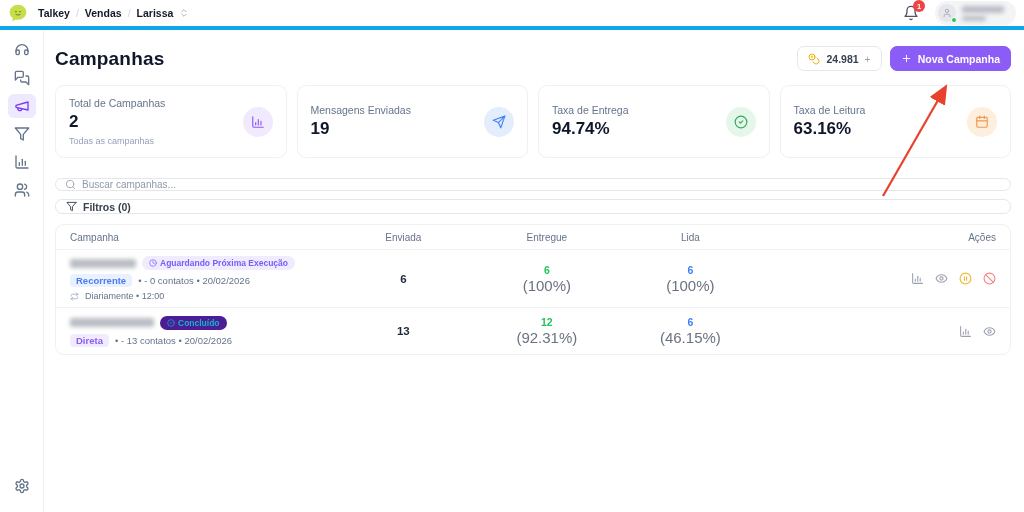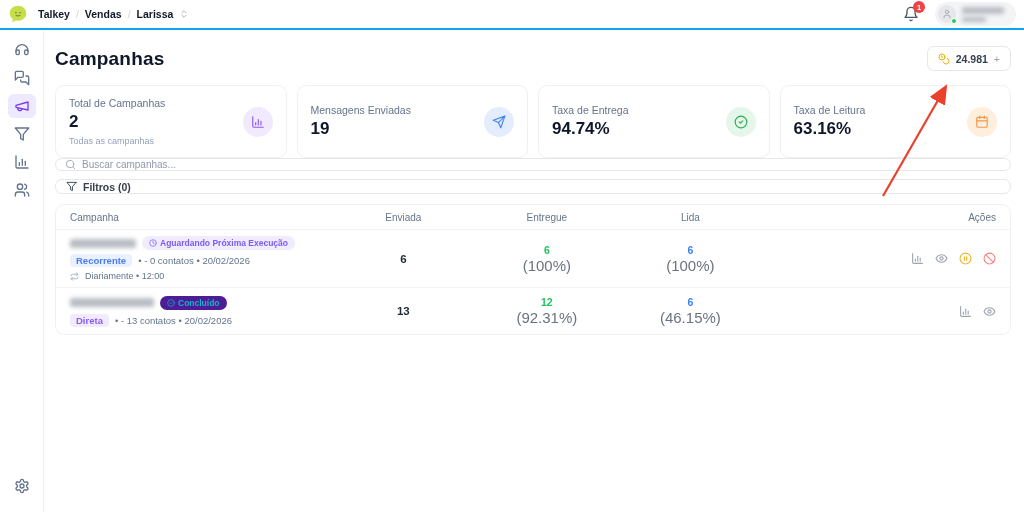--- a/index.html
+++ b/index.html
@@ -6,21 +6,21 @@
   html,body { width:1024px; height:512px; }
   body {
     font-family: "Liberation Sans", "DejaVu Sans", sans-serif;
     background:#ffffff; color:#1f2937; overflow:hidden; position:relative;
   }
   svg { display:block; }
   .ic { stroke:currentColor; fill:none; stroke-width:2; stroke-linecap:round; stroke-linejoin:round; }
 
   
   .topbar { height:30px; display:flex; align-items:center; padding:0 8px 0 8px;
-            border-bottom:2px solid #0ea5e9; background:#fff; }
+            border-bottom:4px solid #0ea5e9; background:#fff; }
   .logo { width:20px; height:20px; }
   .crumbs { display:flex; align-items:center; gap:6px; margin-left:10px;
             font-size:10.5px; font-weight:700; color:#111827; }
   .crumb-sep { color:#d1d5db; font-weight:400; }
   .crumb-switch { color:#9ca3af; width:10px; height:10px; }
   .top-spacer { flex:1; }
   .bell-wrap { position:relative; width:16px; height:16px; color:#4b5563; margin-right:16px; }
   .bell-badge { position:absolute; top:-5px; right:-6px; min-width:12px; height:12px;
                 background:#ef4444; color:#fff; font-size:7.5px; font-weight:700;
                 border-radius:999px; display:flex; align-items:center; justify-content:center; }
@@ -53,21 +53,21 @@
          background:#fff; border:1px solid #e5e7eb; border-radius:7px;
          font-size:10.5px; font-weight:700; color:#374151; cursor:pointer; }
   .btn svg { width:12px; height:12px; }
   .btn .coins { color:#eab308; }
   .btn .plus-soft { color:#9ca3af; font-weight:400; }
   .btn .chev { color:#6b7280; width:10px; height:10px; }
   .btn-primary { background:#8b5cf6; border-color:#8b5cf6; color:#fff; }
   .btn-primary svg { width:11px; height:11px; }
 
   
-  .stats { display:flex; gap:10px; margin-bottom:0; }
+  .stats { display:flex; gap:10px; margin-bottom:20px; }
   .card { flex:1; border:1px solid #eef0f2; border-radius:9px; background:#fff;
           padding:11px 13px; min-height:68px; display:flex; align-items:center;
           justify-content:space-between; }
   .card-label { font-size:10.5px; color:#64748b; font-weight:500; }
   .card-value { font-size:17px; font-weight:800; color:#0f172a; margin-top:3px; }
   .card-sub { font-size:9px; color:#94a3b8; margin-top:4px; }
   .card-ic { width:30px; height:30px; border-radius:50%; display:flex; align-items:center;
              justify-content:center; flex:0 0 auto; }
   .card-ic svg { width:14px; height:14px; }
   .tint-purple { background:#f1e9fe; color:#8b5cf6; }
@@ -228,20 +228,27 @@
       <div class="head-actions">
         <button class="btn">
           <svg class="ic coins" viewBox="0 0 24 24">
             <circle cx="8" cy="8" r="6"></circle>
               <path d="M18.09 10.37A6 6 0 1 1 10.34 18"></path>
               <path d="M7 6h1v4"></path>
           </svg>
           <span>24.981</span>
           <span class="plus-soft">+</span>
         </button>
+        <button class="btn btn-primary">
+          <svg class="ic" viewBox="0 0 24 24">
+            <path d="M5 12h14"></path>
+              <path d="M12 5v14"></path>
+          </svg>
+          <span>Nova Campanha</span>
+        </button>
       </div>
     </div>
 
     <section class="stats">
       <div class="card">
         <div>
           <div class="card-label">Total de Campanhas</div>
           <div class="card-value">2</div>
           <div class="card-sub">Todas as campanhas</div>
         </div>

